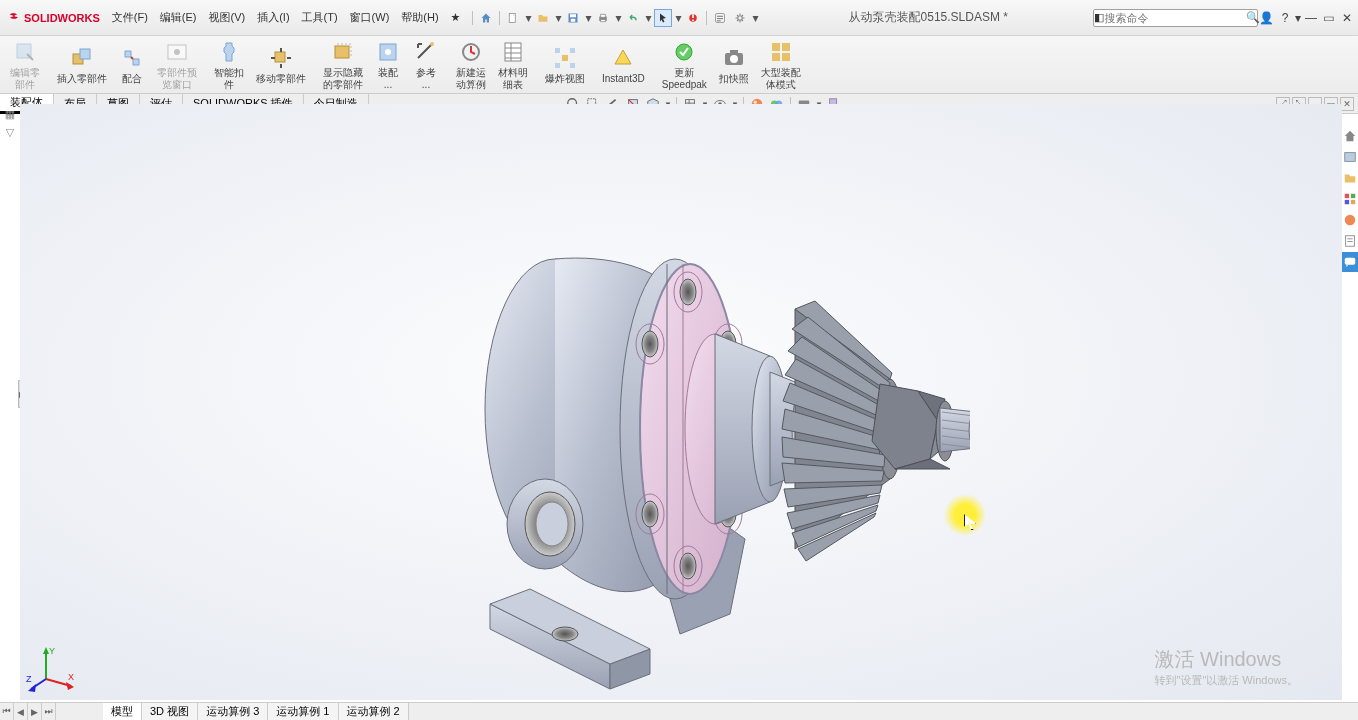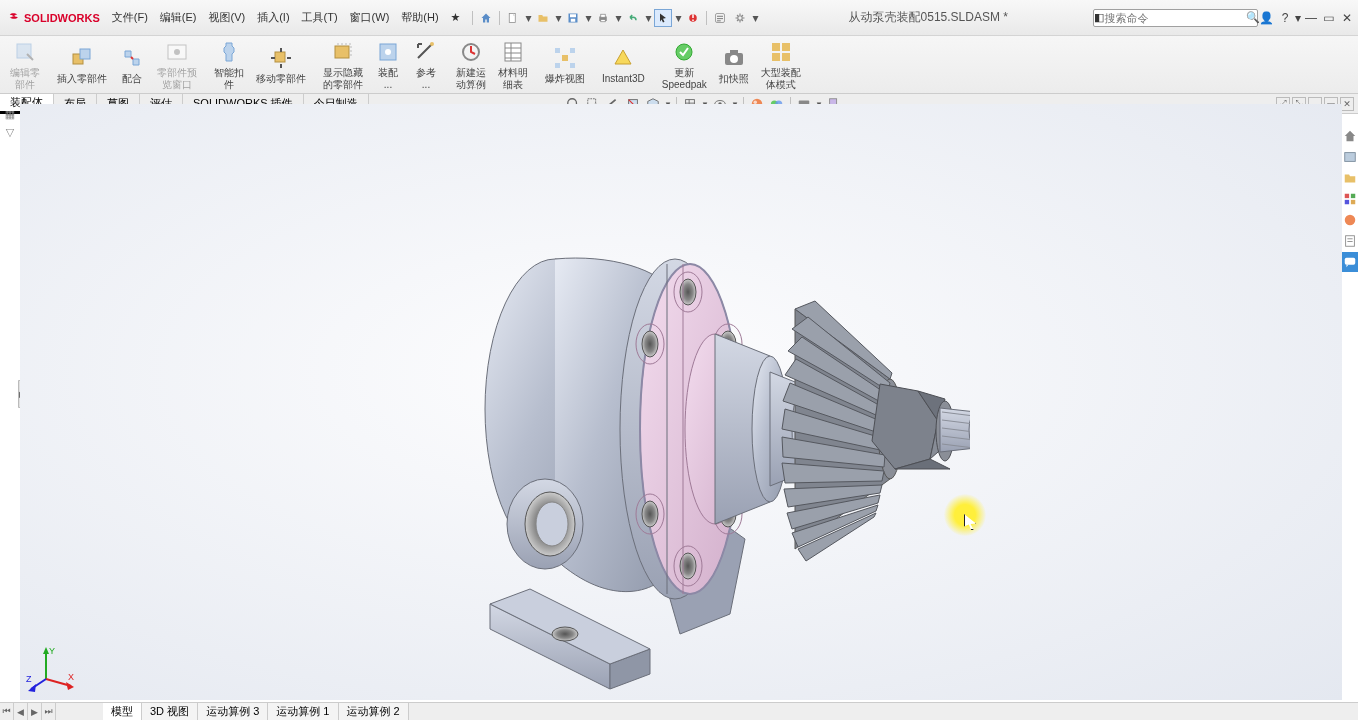--- a/index.html
+++ b/index.html
@@ -619,20 +619,24 @@
     <line x1="20" y1="35" x2="45" y2="42" stroke="#d22" stroke-width="2"></line>
       <polygon points="48,43 40,38 42,46" fill="#d22"></polygon>
     <text x="42" y="36" font-size="9" fill="#d22">X</text>
     <line x1="20" y1="35" x2="5" y2="45" stroke="#22d" stroke-width="2"></line>
       <polygon points="2,47 10,40 9,48" fill="#22d"></polygon>
     <text x="0" y="38" font-size="9" fill="#22d">Z</text>
   </svg>
 
   <div class="cursor-highlight"></div>
 
+  <div class="watermark">
+    <div class="wm-title">激活 Windows</div>
+    <div class="wm-sub">转到"设置"以激活 Windows。</div>
+  </div>
 </div>
 
 <div class="sheet-tabs">
   <div class="nav-btn">⏮</div>
   <div class="nav-btn">◀</div>
   <div class="nav-btn">▶</div>
   <div class="nav-btn">⏭</div>
   <div class="sheet-tab active">模型</div>
   <div class="sheet-tab">3D 视图</div>
   <div class="sheet-tab">运动算例 3</div>

